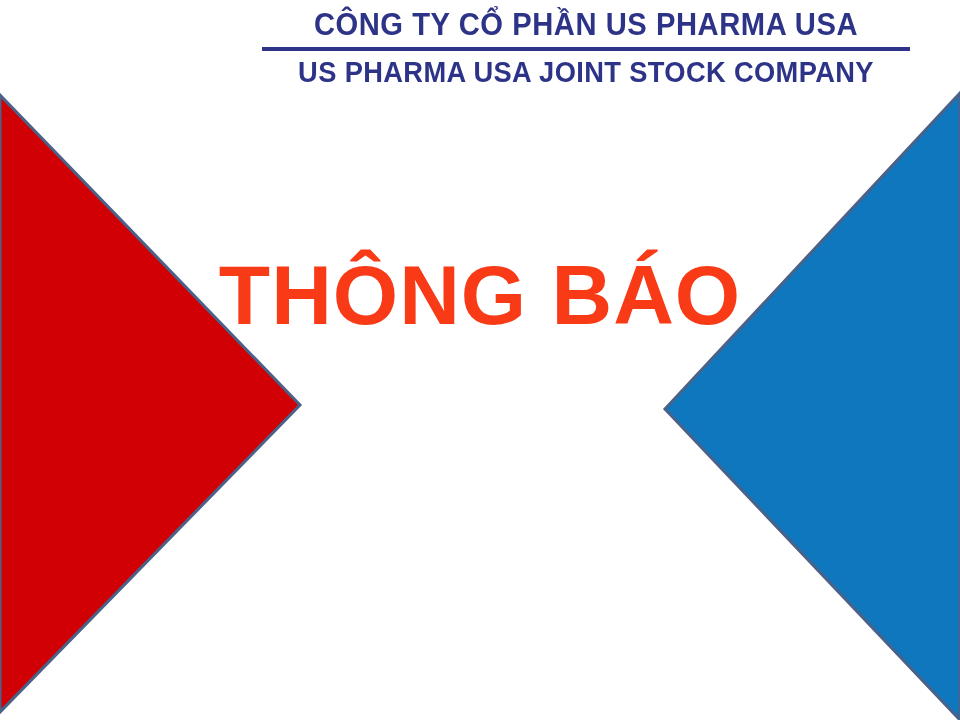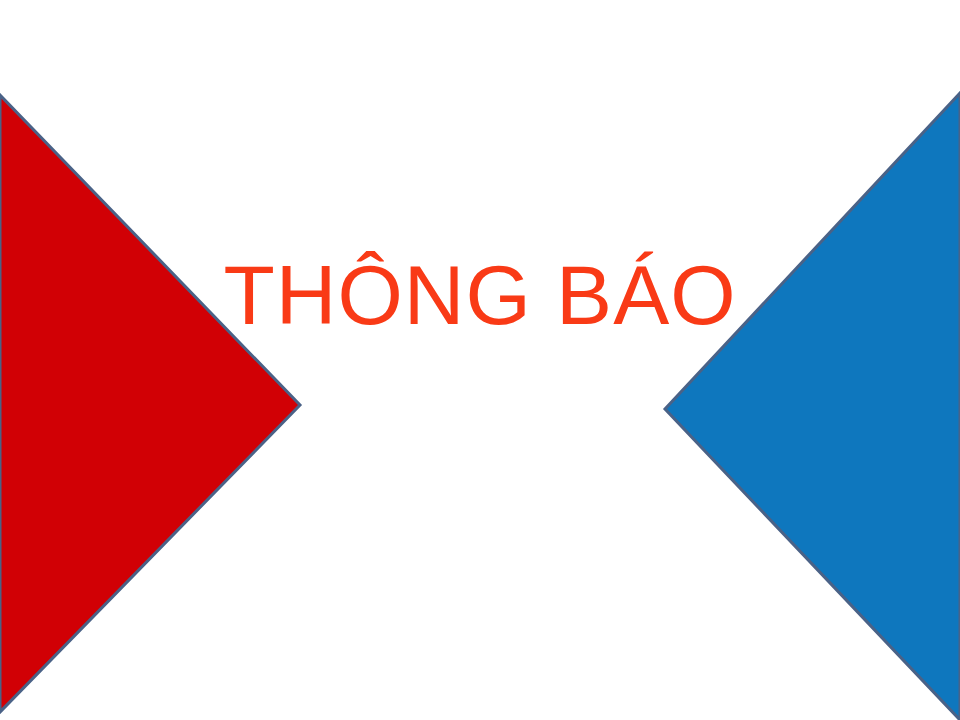--- a/index.html
+++ b/index.html
@@ -111,21 +111,21 @@
     top: 249px;
     width: 960px;
     height: 92px;
     z-index: 6;
     display: flex;
     align-items: center;
     justify-content: center;
   }
   .main-title {
     font-family: "Liberation Sans", sans-serif;
-    font-weight: normal;
+    font-weight: bold;
     font-size: 84px;
     line-height: 92px;
     letter-spacing: 1px;
     color: #f93a16;
     white-space: nowrap;
     text-align: center;
   }
 </style>
 </head>
 <body>
@@ -133,20 +133,25 @@
 <div id="slide">
 
   <svg class="shape-layer" viewBox="0 0 960 720" width="960" height="720">
     <polygon points="0,95 300,405 0,712" fill="#D10005" stroke="#4A6287" stroke-width="3" stroke-linejoin="miter"></polygon>
     <polygon points="960,93 665,409 960,720" fill="#0E77BE" stroke="#4A6287" stroke-width="3" stroke-linejoin="miter"></polygon>
   </svg>
 
   <div class="header">
 
 
+    <div class="company-block">
+      <div class="company-name-vi">CÔNG TY CỔ PHẦN US PHARMA USA</div>
+      <div class="company-rule"></div>
+      <div class="company-name-en">US PHARMA USA JOINT STOCK COMPANY</div>
+    </div>
 
   </div>
 
   <div class="title-wrap">
     <div class="main-title">THÔNG BÁO</div>
   </div>
 
 </div>
 
 </body></html>

